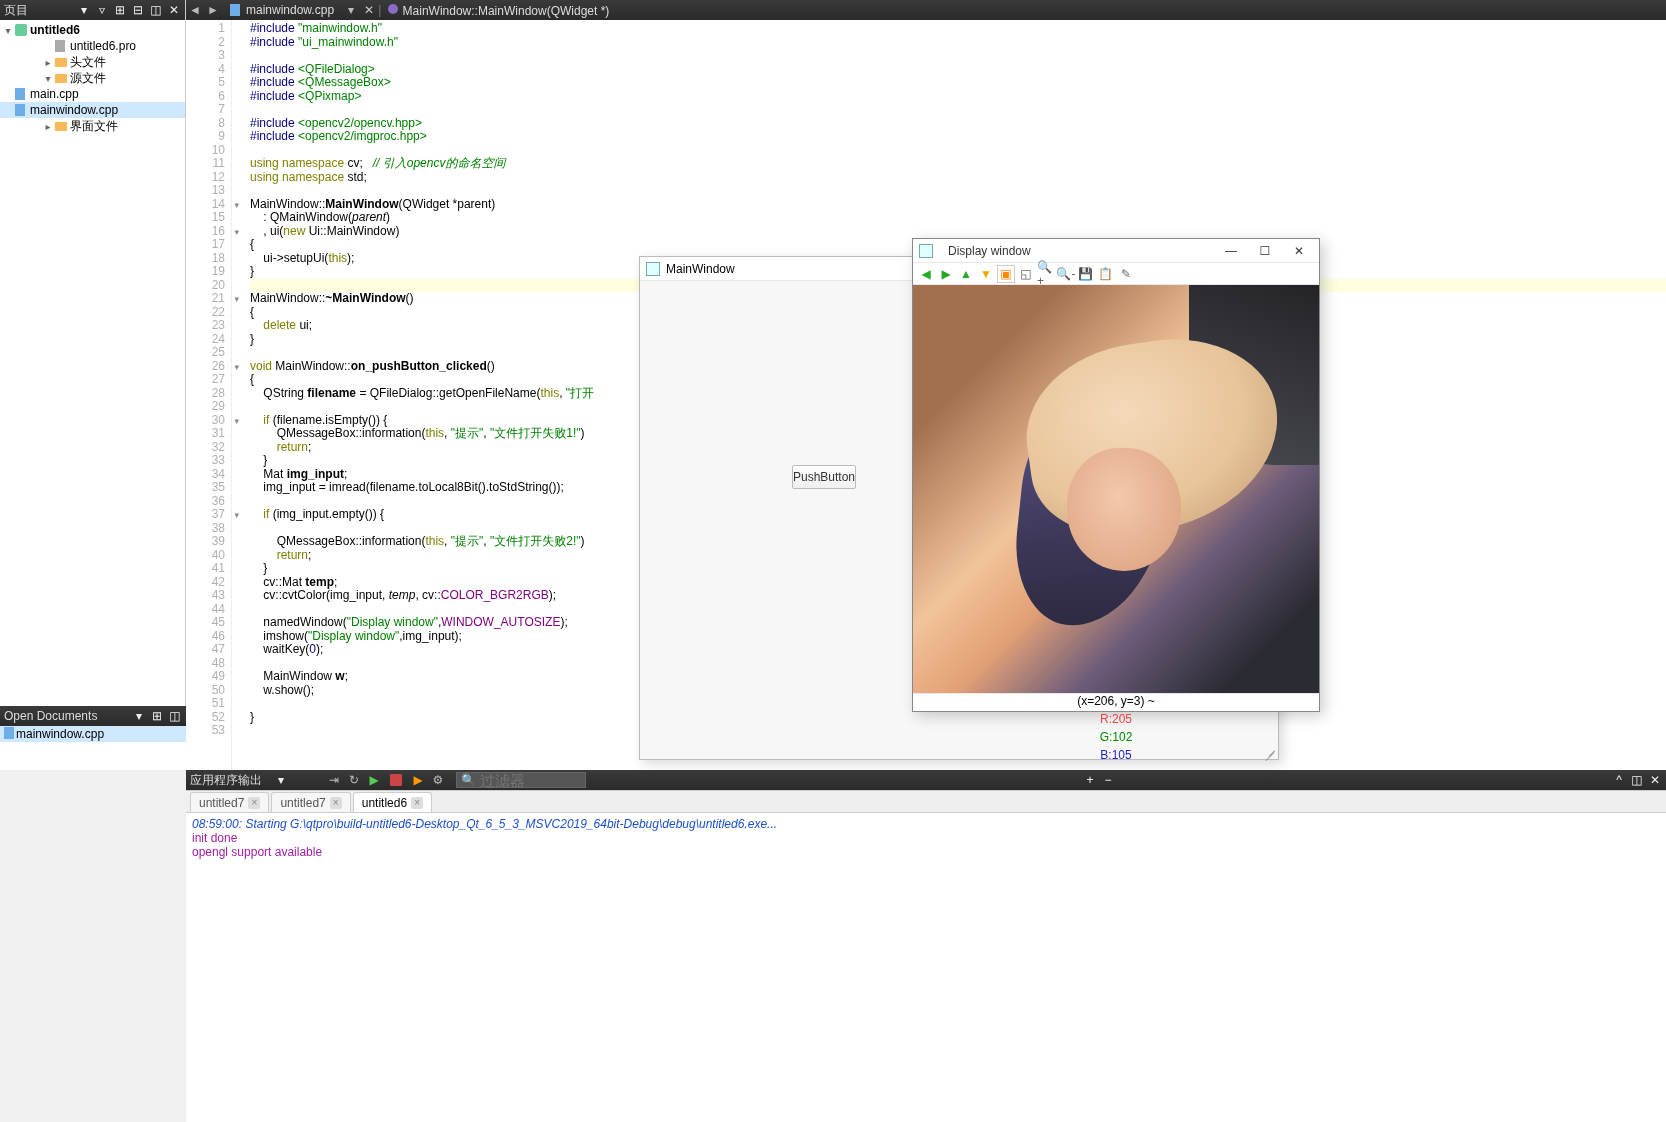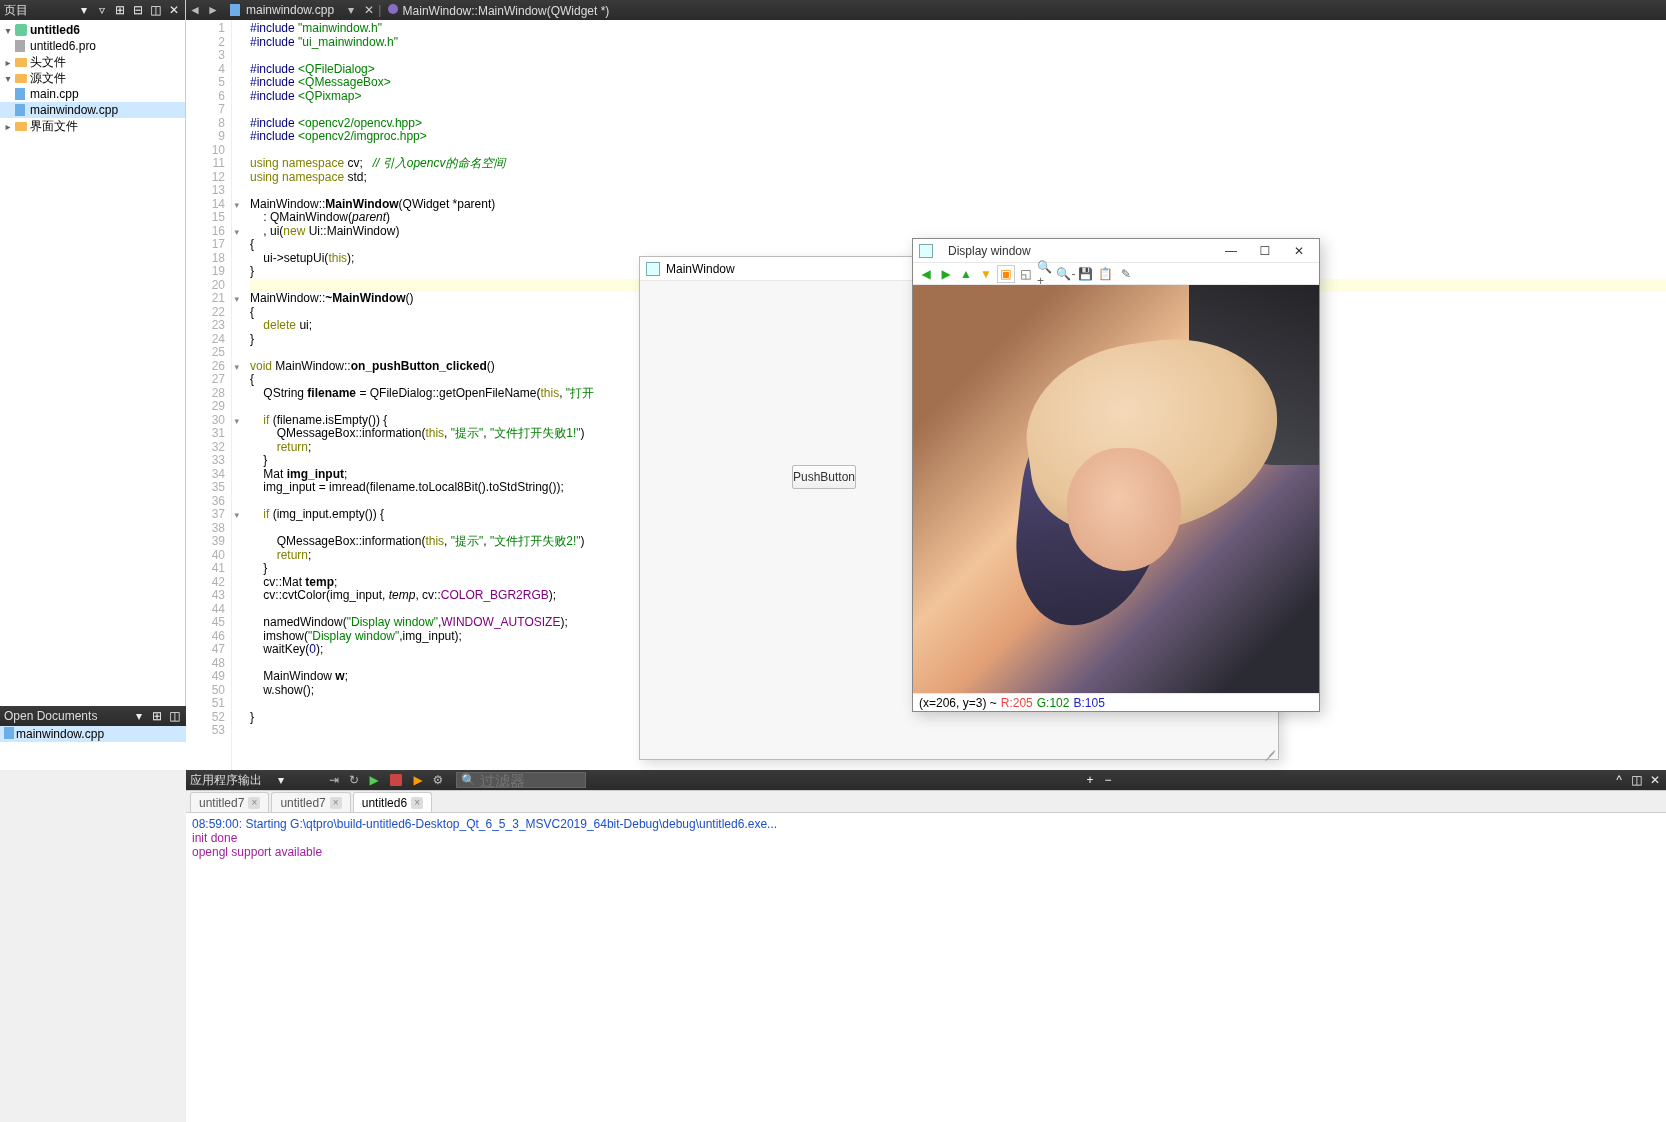--- a/index.html
+++ b/index.html
@@ -9,21 +9,21 @@
 .project-panel { position:absolute; left:0; top:0; width:186px; height:706px; background:#fff; border-right:1px solid #ccc; }
 .project-header { height:20px; background:linear-gradient(#3a3a3a,#2a2a2a); color:#ddd; display:flex; align-items:center; padding:0 4px; gap:4px; }
 .project-header .title { flex:1; }
 .hdr-icon { width:14px; height:14px; display:inline-flex; align-items:center; justify-content:center; color:#eee; cursor:pointer; }
 .tree { padding:2px 0; }
 .tree .row { display:flex; align-items:center; height:16px; padding:0 2px; cursor:pointer; }
 .tree .row.sel { background:#cde8ff; }
 .tree .tw { width:12px; text-align:center; color:#666; font-size:10px; }
 .tree .ic { width:14px; height:14px; display:inline-flex; align-items:center; justify-content:center; margin-right:2px; }
 .tree .lbl { white-space:nowrap; }
-.ind1 { padding-left:14px; } .ind2 { padding-left:28px; }
+.ind1 { padding-left:14px;margin-left:40px; } .ind2 { padding-left:28px; }
 .folder-ic { fill:#f7b955; } .file-ic { fill:#aaa; } .cpp-ic { fill:#6eaee8; } .pro-ic { fill:#6c9; }
 
 
 .tabbar { position:absolute; left:186px; top:0; right:0; height:20px; background:linear-gradient(#3a3a3a,#2a2a2a); display:flex; align-items:center; color:#ddd; }
 .tabbar .nav-ic { width:16px; height:16px; display:inline-flex; align-items:center; justify-content:center; cursor:pointer; color:#bbb; margin:0 1px; }
 .tabbar .file-tab { display:flex; align-items:center; gap:4px; padding:0 8px; height:20px; cursor:pointer; }
 .tabbar .crumb { padding:0 6px; color:#ddd; }
 .tabbar .sep { color:#777; }
 .tabbar .close-x { color:#ccc; cursor:pointer; padding:0 4px; }
 
@@ -52,21 +52,21 @@
 .out-ic.build { color:#f90; }
 .filter-box { flex:0 0 130px; height:16px; background:#555; border:1px solid #666; color:#ccc; display:flex; align-items:center; padding:0 4px; gap:4px; margin-left:6px; }
 .filter-box input { background:transparent; border:none; outline:none; color:#ccc; width:100%; font-size:15px; }
 
 .output-tabs { position:absolute; left:186px; top:790px; right:0; height:22px; background:#efefef; border-top:1px solid #ccc; display:flex; align-items:flex-end; padding-left:4px; }
 .output-tabs .otab { padding:2px 8px; height:20px; border:1px solid #ccc; border-bottom:none; background:#f6f6f6; display:flex; align-items:center; gap:4px; margin-right:2px; cursor:pointer; border-radius:3px 3px 0 0; font-size:11px; color:#555; }
 .output-tabs .otab.act { background:#fff; color:#000; }
 .output-tabs .otab .x { font-size:10px; color:#888; background:#ddd; border-radius:2px; width:12px; height:12px; display:inline-flex; align-items:center; justify-content:center; }
 
 .output-body { position:absolute; left:186px; top:812px; right:0; bottom:0; background:#fff; border-top:1px solid #ccc; font-family:Consolas,monospace; font-size:13px; padding:4px 6px; }
-.output-body .ol1 { color:#1a4fcc; }
+.output-body .ol1 { color:#1a4fcc;font-style:italic; }
 .output-body .ol2 { color:#a020a0; }
 
 
 .mainwin { position:absolute; left:639px; top:256px; width:640px; height:504px; background:#fff; border:1px solid #bbb; box-shadow:4px 4px 12px rgba(0,0,0,.15); }
 .mainwin-title { height:24px; background:#fff; display:flex; align-items:center; padding:0 6px; gap:6px; border-bottom:1px solid #e8e8e8; }
 .mainwin-title .wic { width:14px; height:14px; border:1px solid #7aa; background:#dff; }
 .mainwin-body { position:relative; width:100%; height:calc(100% - 24px); background:#f7f7f7; }
 .pushbtn { position:absolute; left:152px; top:184px; width:64px; height:24px; background:linear-gradient(#fdfdfd,#f0f0f0); border:1px solid #bbb; border-radius:2px; cursor:pointer; display:flex; align-items:center; justify-content:center; font-size:12px; color:#333; }
 .mw-resize { position:absolute; right:2px; bottom:2px; width:12px; height:12px; }
 .mw-resize::before,.mw-resize::after { content:""; position:absolute; background:#999; }
@@ -80,21 +80,21 @@
 .dispwin-title .tt { flex:1; color:#333;margin-left:9px; }
 .dispwin-title .wbtn { width:28px; height:20px; display:inline-flex; align-items:center; justify-content:center; cursor:pointer; color:#333; }
 .disp-toolbar { height:22px; display:flex; align-items:center; gap:2px; padding:0 4px; border-bottom:1px solid #e8e8e8; }
 .disp-toolbar .tb { width:18px; height:18px; display:inline-flex; align-items:center; justify-content:center; cursor:pointer; }
 .disp-toolbar .tb.arr { color:#2a2; } .disp-toolbar .tb.arr.o { color:#ea0; } .disp-toolbar .tb.save { color:#2a2; } .disp-toolbar .tb.img { color:#f80; border:1px solid #ccc; } .disp-toolbar .tb.zoom { color:#666; }
 .disp-img { width:100%; height:408px; background:linear-gradient(135deg,#a26f4f 18%,#f2c49a 42%,#e3a076 55%,#6b5b7a 70%,#2b2b33 88%); position:relative; overflow:hidden; }
 .disp-img .hat { position:absolute; left:28%; top:14%; width:62%; height:46%; border-radius:50% 48% 60% 40%; background:radial-gradient(ellipse at 40% 35%,#f4d9b9 0%,#e8c59a 55%,#c9a177 90%); transform:rotate(-8deg); }
 .disp-img .face { position:absolute; left:38%; top:40%; width:28%; height:30%; border-radius:46% 48% 50% 50%; background:radial-gradient(ellipse at 45% 40%,#f4c8ab,#d99f7e); }
 .disp-img .hair { position:absolute; left:26%; top:30%; width:36%; height:54%; background:linear-gradient(170deg,#5d548e,#3c3756 60%,#2b2840); border-radius:40% 0 60% 40%; transform:rotate(6deg); }
 .disp-img .mirror { position:absolute; right:-6%; top:-6%; width:38%; height:50%; background:linear-gradient(200deg,#1e1e22,#4a4a52); border-radius:0 0 0 56%; }
-.disp-status { height:18px; border-top:1px solid #e8e8e8; display:flex; align-items:center; padding:0 6px; gap:4px; font-size:11px; }
+.disp-status { height:18px; border-top:1px solid #e8e8e8; display:flex; align-items:center; padding:0 6px; gap:4px; font-size:11px;flex-direction:column; }
 .disp-status .r { color:#ef4444; } .disp-status .g { color:#080; } .disp-status .b { color:#22c; }
 
 </style>
 </head>
 <body>
 
 <div class="project-panel">
   <div class="project-header">
     <span class="title">页目</span>
     <span class="hdr-icon">▾</span>

